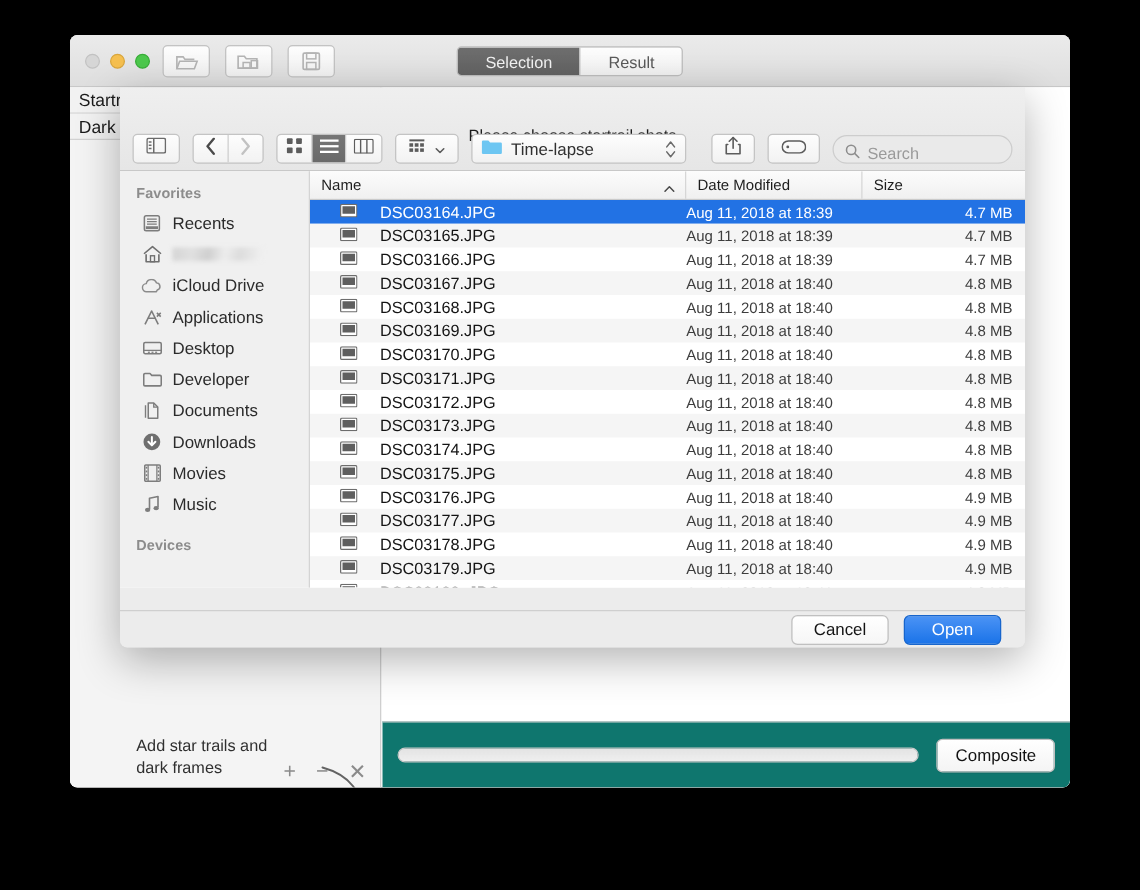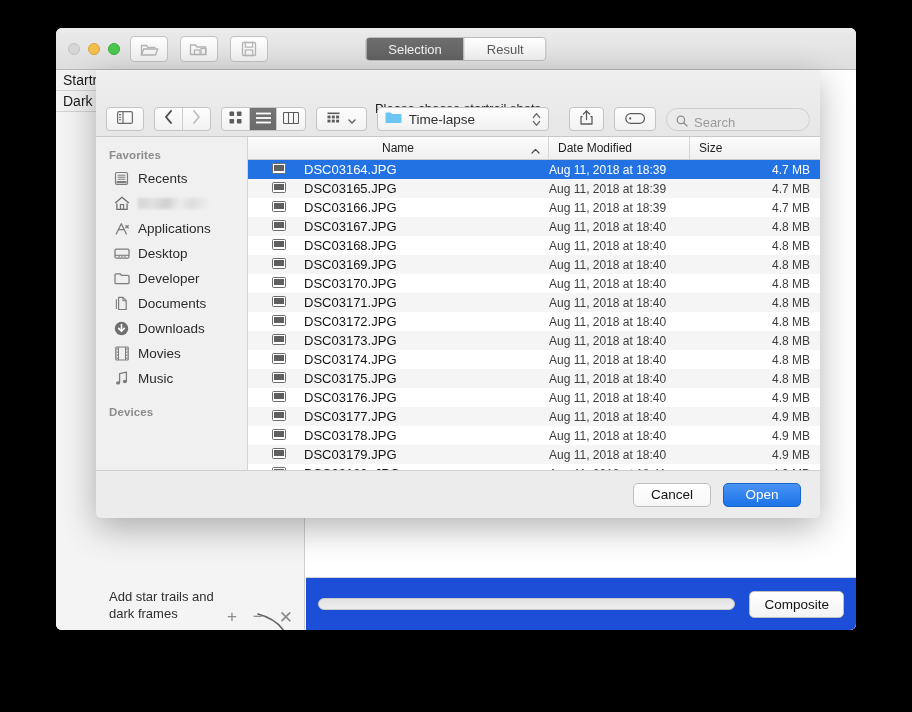--- a/index.html
+++ b/index.html
@@ -85,21 +85,21 @@
   }
   .pm-bar span { cursor: default; }
 
   .right-pane {
     position: absolute; left: 250px; top: 0; right: 0; bottom: 0;
     background: #ffffff;
   }
   .preview-area { position: absolute; left: 0; top: 0; right: 0; bottom: 53px; background:#fff; }
   .bottom-bar {
     position: absolute; left: 0; right: 0; bottom: 0; height: 53px;
-    background: #1d4ed8; border-top: 1px solid #d3d3d3;
+    background: #0f766e; border-top: 1px solid #d3d3d3;
     display: flex; align-items: center; padding: 0 12px; gap: 14px;
   }
   .progress {
     flex: 1; height: 12px; border-radius: 6px;
     background: linear-gradient(to bottom,#e3e3e3,#efefef);
     border: 1px solid #c8c8c8;
   }
   .composite-btn {
     height: 27px; padding: 0 14px; border-radius: 5px;
     background: linear-gradient(to bottom,#ffffff,#f4f4f4);
@@ -192,40 +192,40 @@
     display: flex; height: 23px; align-items: stretch;
     background: linear-gradient(to bottom,#fcfcfc,#f0f0f0);
     border-bottom: 1px solid #cacaca;
     font-size: 12px; color: #1d1d1d;
   }
   .fl-head > div {
     display: flex; align-items: center; padding: 0 9px;
     border-right: 1px solid #d6d6d6; position: relative;
   }
   .fl-head > div:last-child { border-right: none; }
-  .col-name { width: 301px; justify-content: center; }
+  .col-name { width: 301px; }
   .col-date { width: 141px; }
   .col-size { flex: 1; }
   .sortcaret { position: absolute; right: 8px; top: 6px; }
 
   .fl-rows { position: absolute; left:0; right:0; top:23px; bottom:0; overflow: hidden; }
   .frow {
     display: flex; height: 19px; align-items: center;
     font-size: 13px; color: #141414;
   }
   .frow:nth-child(even) { background: #f5f5f5; }
   .frow.sel { background: #2272e4; color: #fff; }
   .fc-name { width: 301px; display: flex; align-items: center; gap: 18px; padding-left: 24px; }
   .fc-date { width: 141px; color: #3d3d3d; font-size: 12px; }
   .fc-size { flex: 1; text-align: right; padding-right: 10px; color: #3d3d3d; font-size: 12px; }
   .frow.sel .fc-date, .frow.sel .fc-size { color: #fff; }
   .img-ico { width: 14px; height: 11px; flex: none; }
 
   .sheet-foot {
-    position: absolute; left: 0; right: 0; bottom: 0; height: 48px;
+    position: absolute; left: 0; right: 0; bottom: 0; height: 30px;
     background: #ececec; border-top: 1px solid #cfcfcf;
     display: flex; align-items: center; justify-content: flex-end;
     gap: 12px; padding-right: 19px;
   }
   .btn {
     height: 24px; min-width: 78px; border-radius: 5px;
     display: flex; align-items: center; justify-content: center;
     font-size: 13.5px;
   }
   .btn.cancel {
@@ -478,20 +478,28 @@
           <span class="sb-ico">
             <svg width="16" height="15" viewBox="0 0 16 15">
                 <path d="M1.2 7 L8 1.3 L14.8 7" fill="none" stroke="#6f6f6f" stroke-width="1.3" stroke-linejoin="round"></path>
                 <path d="M2.9 7.4 V13.4 H13.1 V7.4" fill="none" stroke="#6f6f6f" stroke-width="1.3" stroke-linejoin="round"></path>
                 <rect x="6.4" y="8.6" width="3.2" height="4.8" fill="none" stroke="#6f6f6f" stroke-width="1.1"></rect>
               </svg>
           </span>
           <span class="blurname"></span>
         </div>
 
+        <div class="sb-item">
+          <span class="sb-ico">
+            <svg width="17" height="12" viewBox="0 0 17 12">
+                <path d="M4.3 10.3a3.2 3.2 0 01-.3-6.4 4.3 4.3 0 018.2-.6 2.9 2.9 0 01.6 5.7 3 3 0 01-.8 1.3z" fill="none" stroke="#8b8b8b" stroke-width="1.2" stroke-linejoin="round"></path>
+              </svg>
+          </span>
+          <span>iCloud Drive</span>
+        </div>
 
         <div class="sb-item">
           <span class="sb-ico">
             <svg width="16" height="14" viewBox="0 0 16 14">
                 <path d="M2 12.5 L7.3 1.8 L12.6 12.5" fill="none" stroke="#7d7d7d" stroke-width="1.3" stroke-linejoin="round"></path>
                 <line x1="4.3" y1="7.6" x2="10.3" y2="7.6" stroke="#7d7d7d" stroke-width="1.2"></line>
                 <line x1="11.5" y1="3.3" x2="14.6" y2="6.3" stroke="#7d7d7d" stroke-width="1.2"></line>
                 <line x1="14.6" y1="3.3" x2="11.5" y2="6.3" stroke="#7d7d7d" stroke-width="1.2"></line>
               </svg>
           </span>

